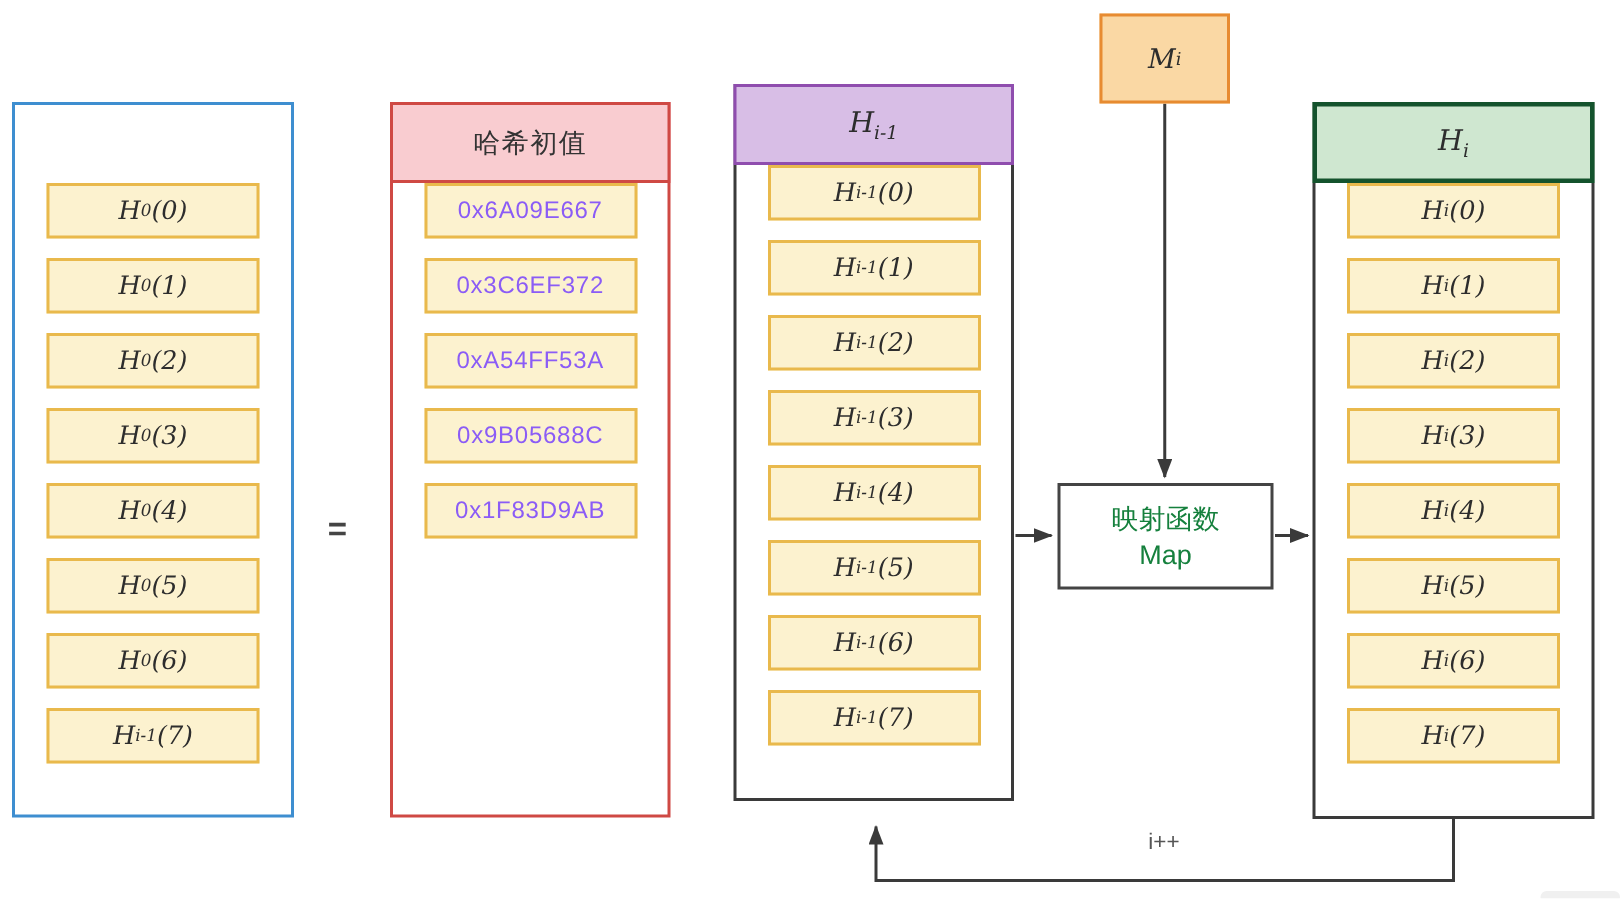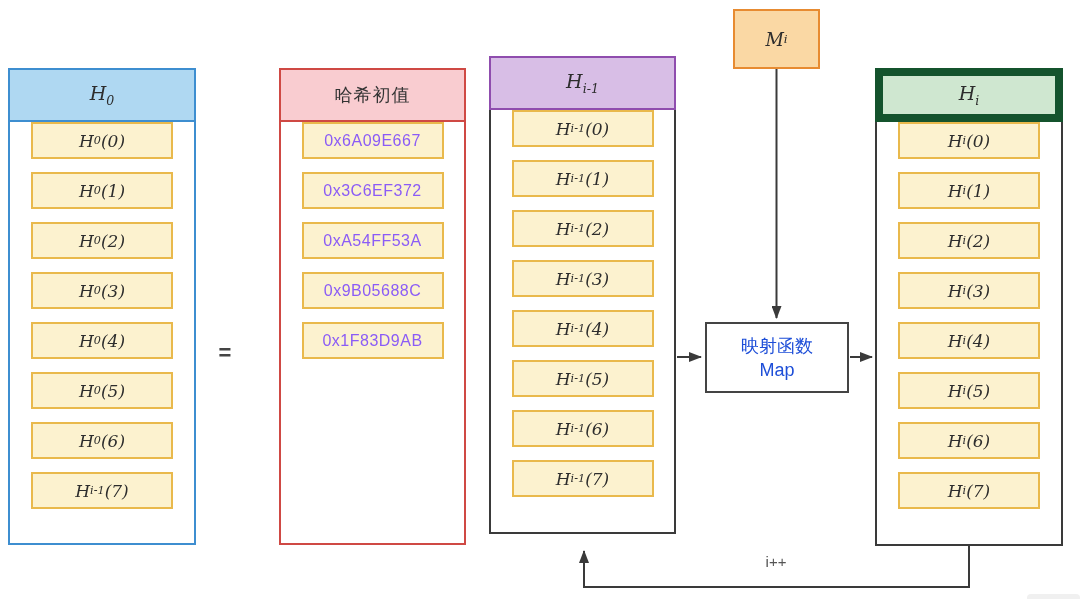--- a/index.html
+++ b/index.html
@@ -19,21 +19,21 @@
   .col-body-gray  {border:2px solid #3A3A3A;}
 
   .col-header{
     position:absolute;left:-2px;top:-2px;right:-2px;height:54px;
     box-sizing:border-box;
     display:flex;align-items:center;justify-content:center;
   }
   .hdr-blue  {background:#AFD8F2;border:2px solid #3E8ED0;}
   .hdr-red   {background:#F9CCD0;border:2px solid #CF4944;}
   .hdr-purple{background:#D8BEE6;border:2px solid #8F4DAE;}
-  .hdr-green {background:#CFE7D0;border:8px solid #14532d;}
+  .hdr-green {background:#CFE7D0;border:3px solid #14532d;}
 
   .col-items{
     position:absolute;left:0;right:0;top:52px;
     display:flex;flex-direction:column;align-items:center;
     gap:13px;
   }
   .word-box{
     box-sizing:border-box;
     width:142px;height:37px;
     background:#FCF2CF;border:2px solid #E9B94C;
@@ -60,21 +60,21 @@
   #message-block{
     position:absolute;left:733px;top:9px;width:87px;height:60px;
     box-sizing:border-box;background:#FAD8A4;border:2px solid #E78B31;
     display:flex;align-items:center;justify-content:center;
     font-size:18px;
   }
   #map-box{
     position:absolute;left:705px;top:322px;width:144px;height:71px;
     box-sizing:border-box;background:#ffffff;border:2px solid #444444;
     display:flex;flex-direction:column;align-items:center;justify-content:center;
-    color:#1d4ed8;font-size:18px;line-height:24px;
+    color:#15803d;font-size:18px;line-height:24px;
   }
   #equals-sign{
     position:absolute;left:203px;top:338px;width:44px;height:30px;
     display:flex;align-items:center;justify-content:center;
     font-size:22px;font-weight:700;color:#444444;
   }
   #loop-label{
     position:absolute;left:736px;top:553px;width:80px;
     text-align:center;font-size:15px;color:#555555;
   }
@@ -94,38 +94,35 @@
         <path d="M0,0 L6.5,2.5 L0,5 Z" fill="#3A3A3A"></path>
       </marker>
     </defs>
     <line x1="776.5" y1="69" x2="776.5" y2="318" stroke="#3A3A3A" stroke-width="2" marker-end="url(#arrow)"></line>
     <line x1="677" y1="357" x2="701" y2="357" stroke="#3A3A3A" stroke-width="2" marker-end="url(#arrow)"></line>
     <line x1="850" y1="357" x2="872" y2="357" stroke="#3A3A3A" stroke-width="2" marker-end="url(#arrow)"></line>
     <path d="M 969 546 L 969 587 L 584 587 L 584 551" fill="none" stroke="#3A3A3A" stroke-width="2" marker-end="url(#arrow)"></path>
   </svg>
 
   <div class="column col-body-blue" style="left:8px;top:68px;width:188px;height:477px;">
-    <div class="col-header hdr-blue">
-      <span class="math hdr-title">H<sub>0</sub></span>
-    </div>
     <div class="col-items">
       <div class="word-box math">H<sub>0</sub>(0)</div>
       <div class="word-box math">H<sub>0</sub>(1)</div>
       <div class="word-box math">H<sub>0</sub>(2)</div>
       <div class="word-box math">H<sub>0</sub>(3)</div>
       <div class="word-box math">H<sub>0</sub>(4)</div>
       <div class="word-box math">H<sub>0</sub>(5)</div>
       <div class="word-box math">H<sub>0</sub>(6)</div>
       <div class="word-box math">H<sub>i-1</sub>(7)</div>
     </div>
   </div>
 
   <div id="equals-sign">=</div>
 
-  <div class="column col-body-red" style="left:260px;top:68px;width:187px;height:477px;margin-left:19px;">
+  <div class="column col-body-red" style="left:260px;top:68px;width:187px;height:477px;">
     <div class="col-header hdr-red">
       <span class="cjk-title">哈希初值</span>
     </div>
     <div class="col-items">
       <div class="word-box hex">0x6A09E667</div>
       <div class="word-box hex">0x3C6EF372</div>
       <div class="word-box hex">0xA54FF53A</div>
       <div class="word-box hex">0x9B05688C</div>
       <div class="word-box hex">0x1F83D9AB</div>
     </div>

